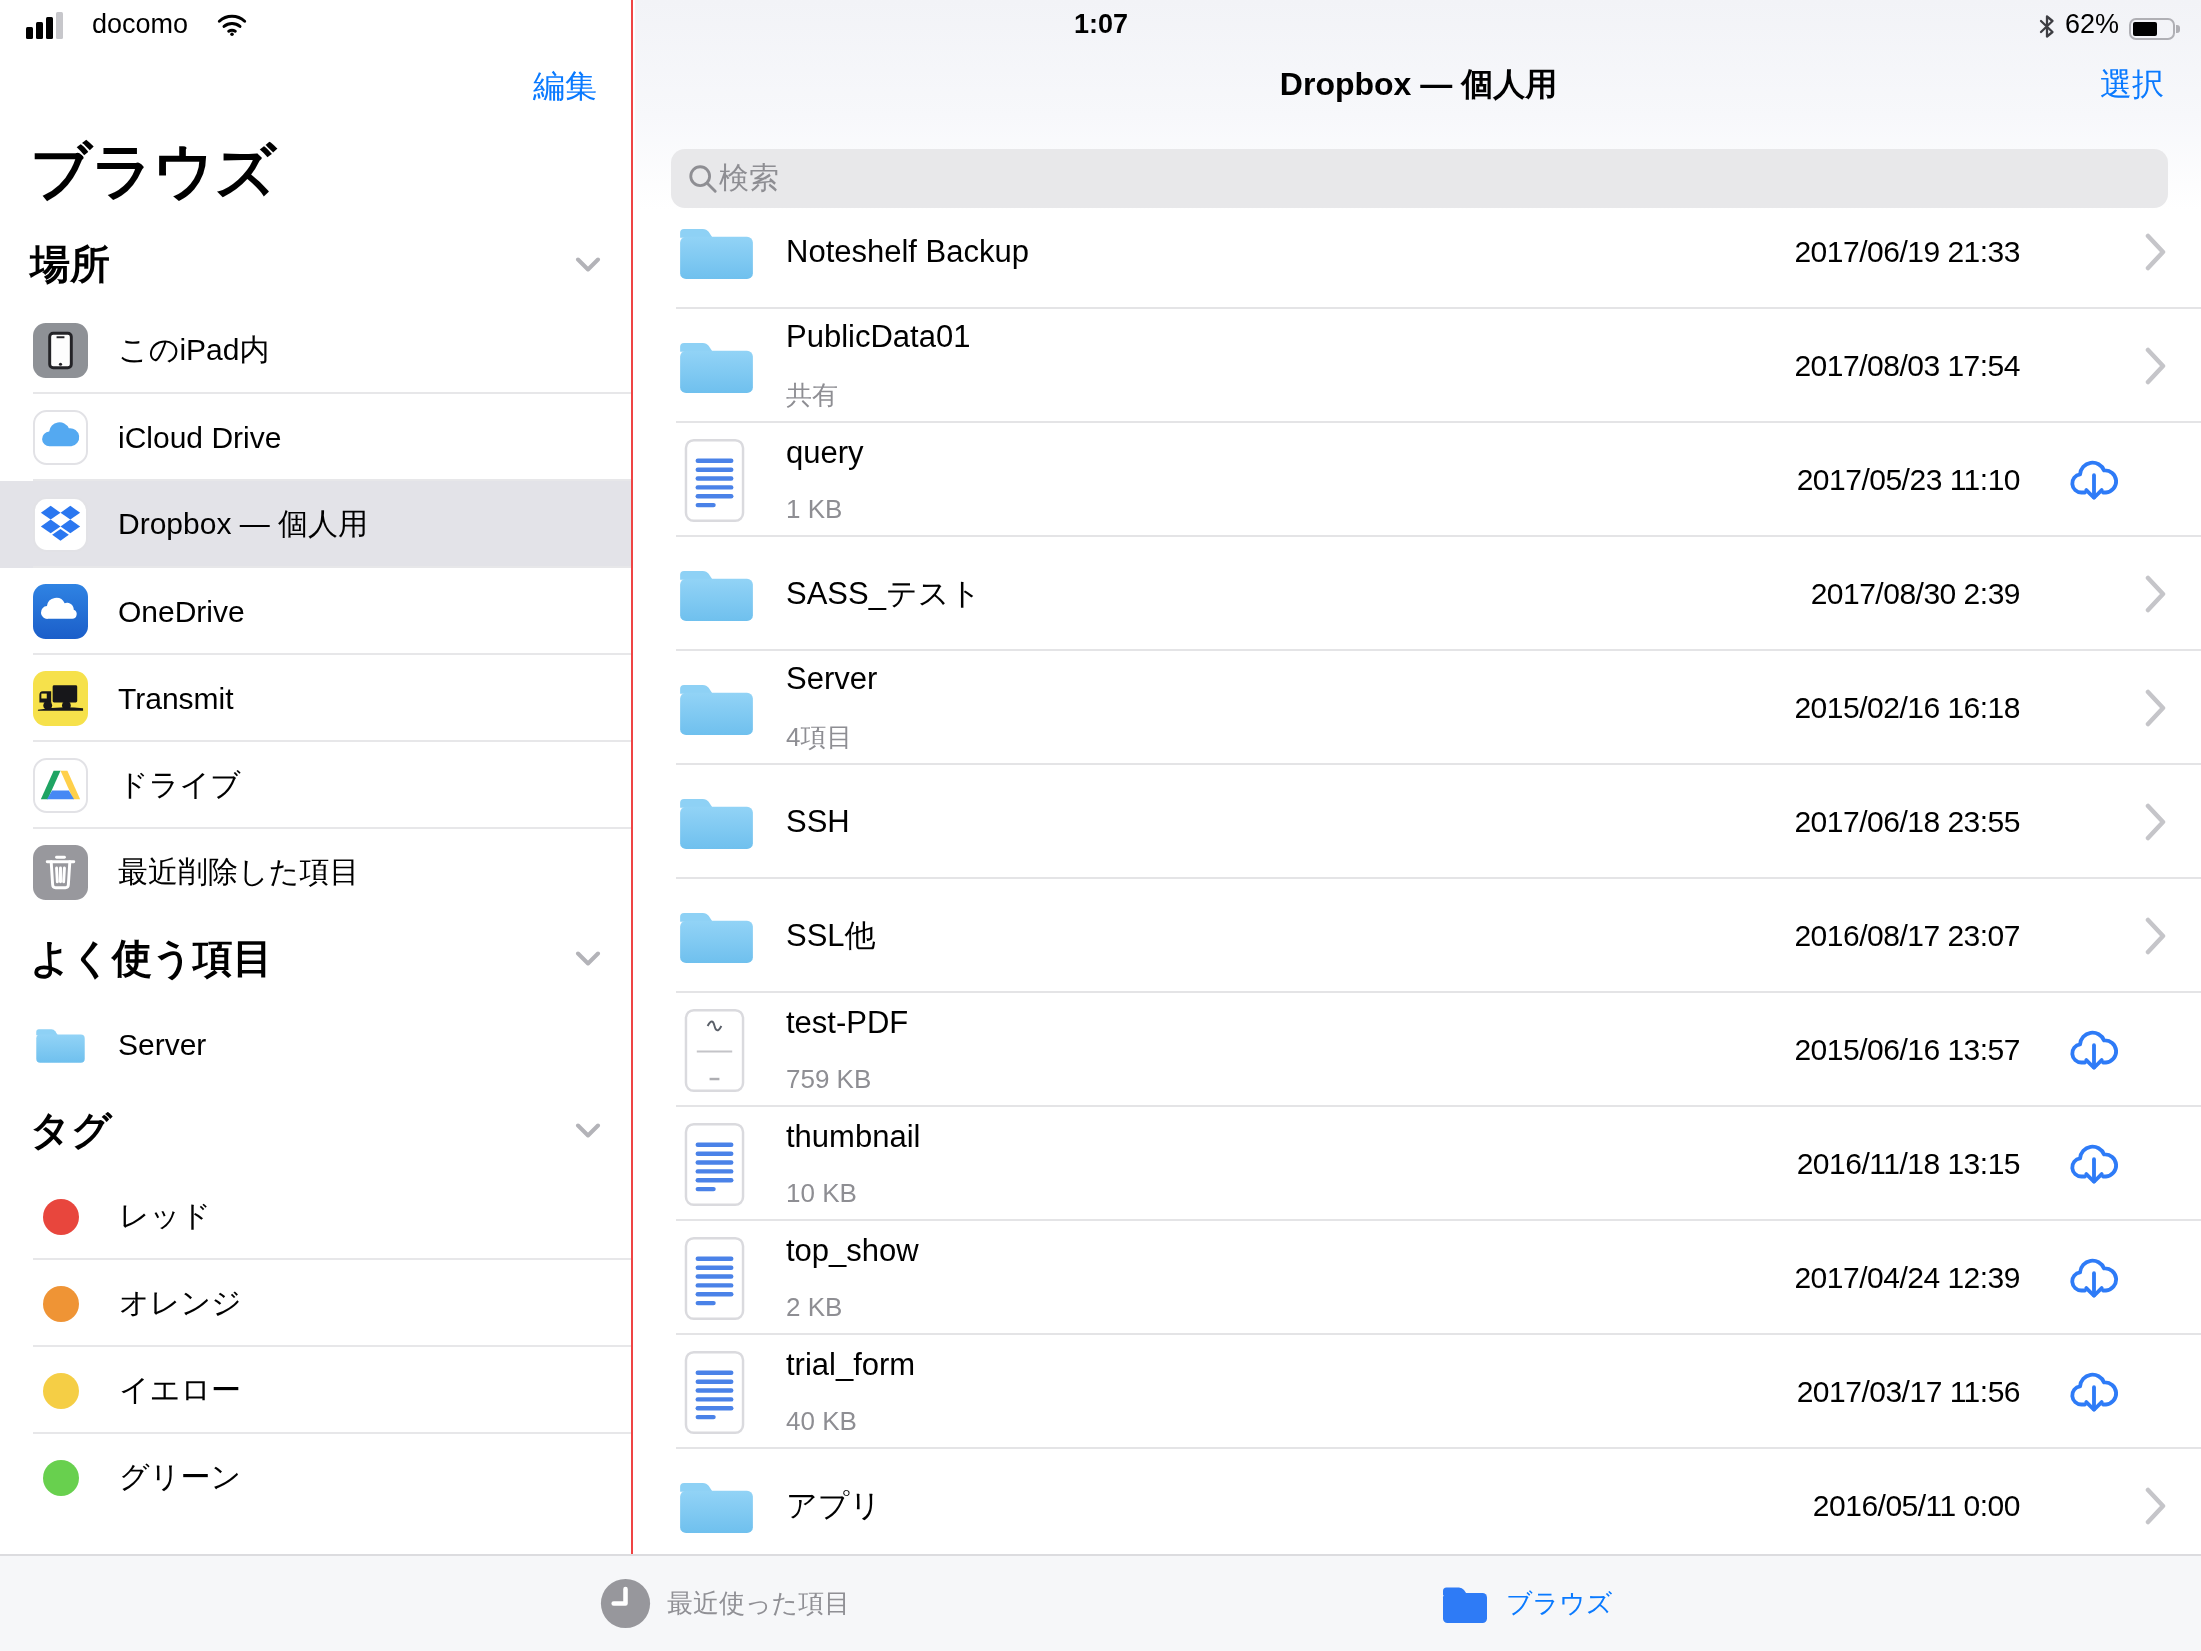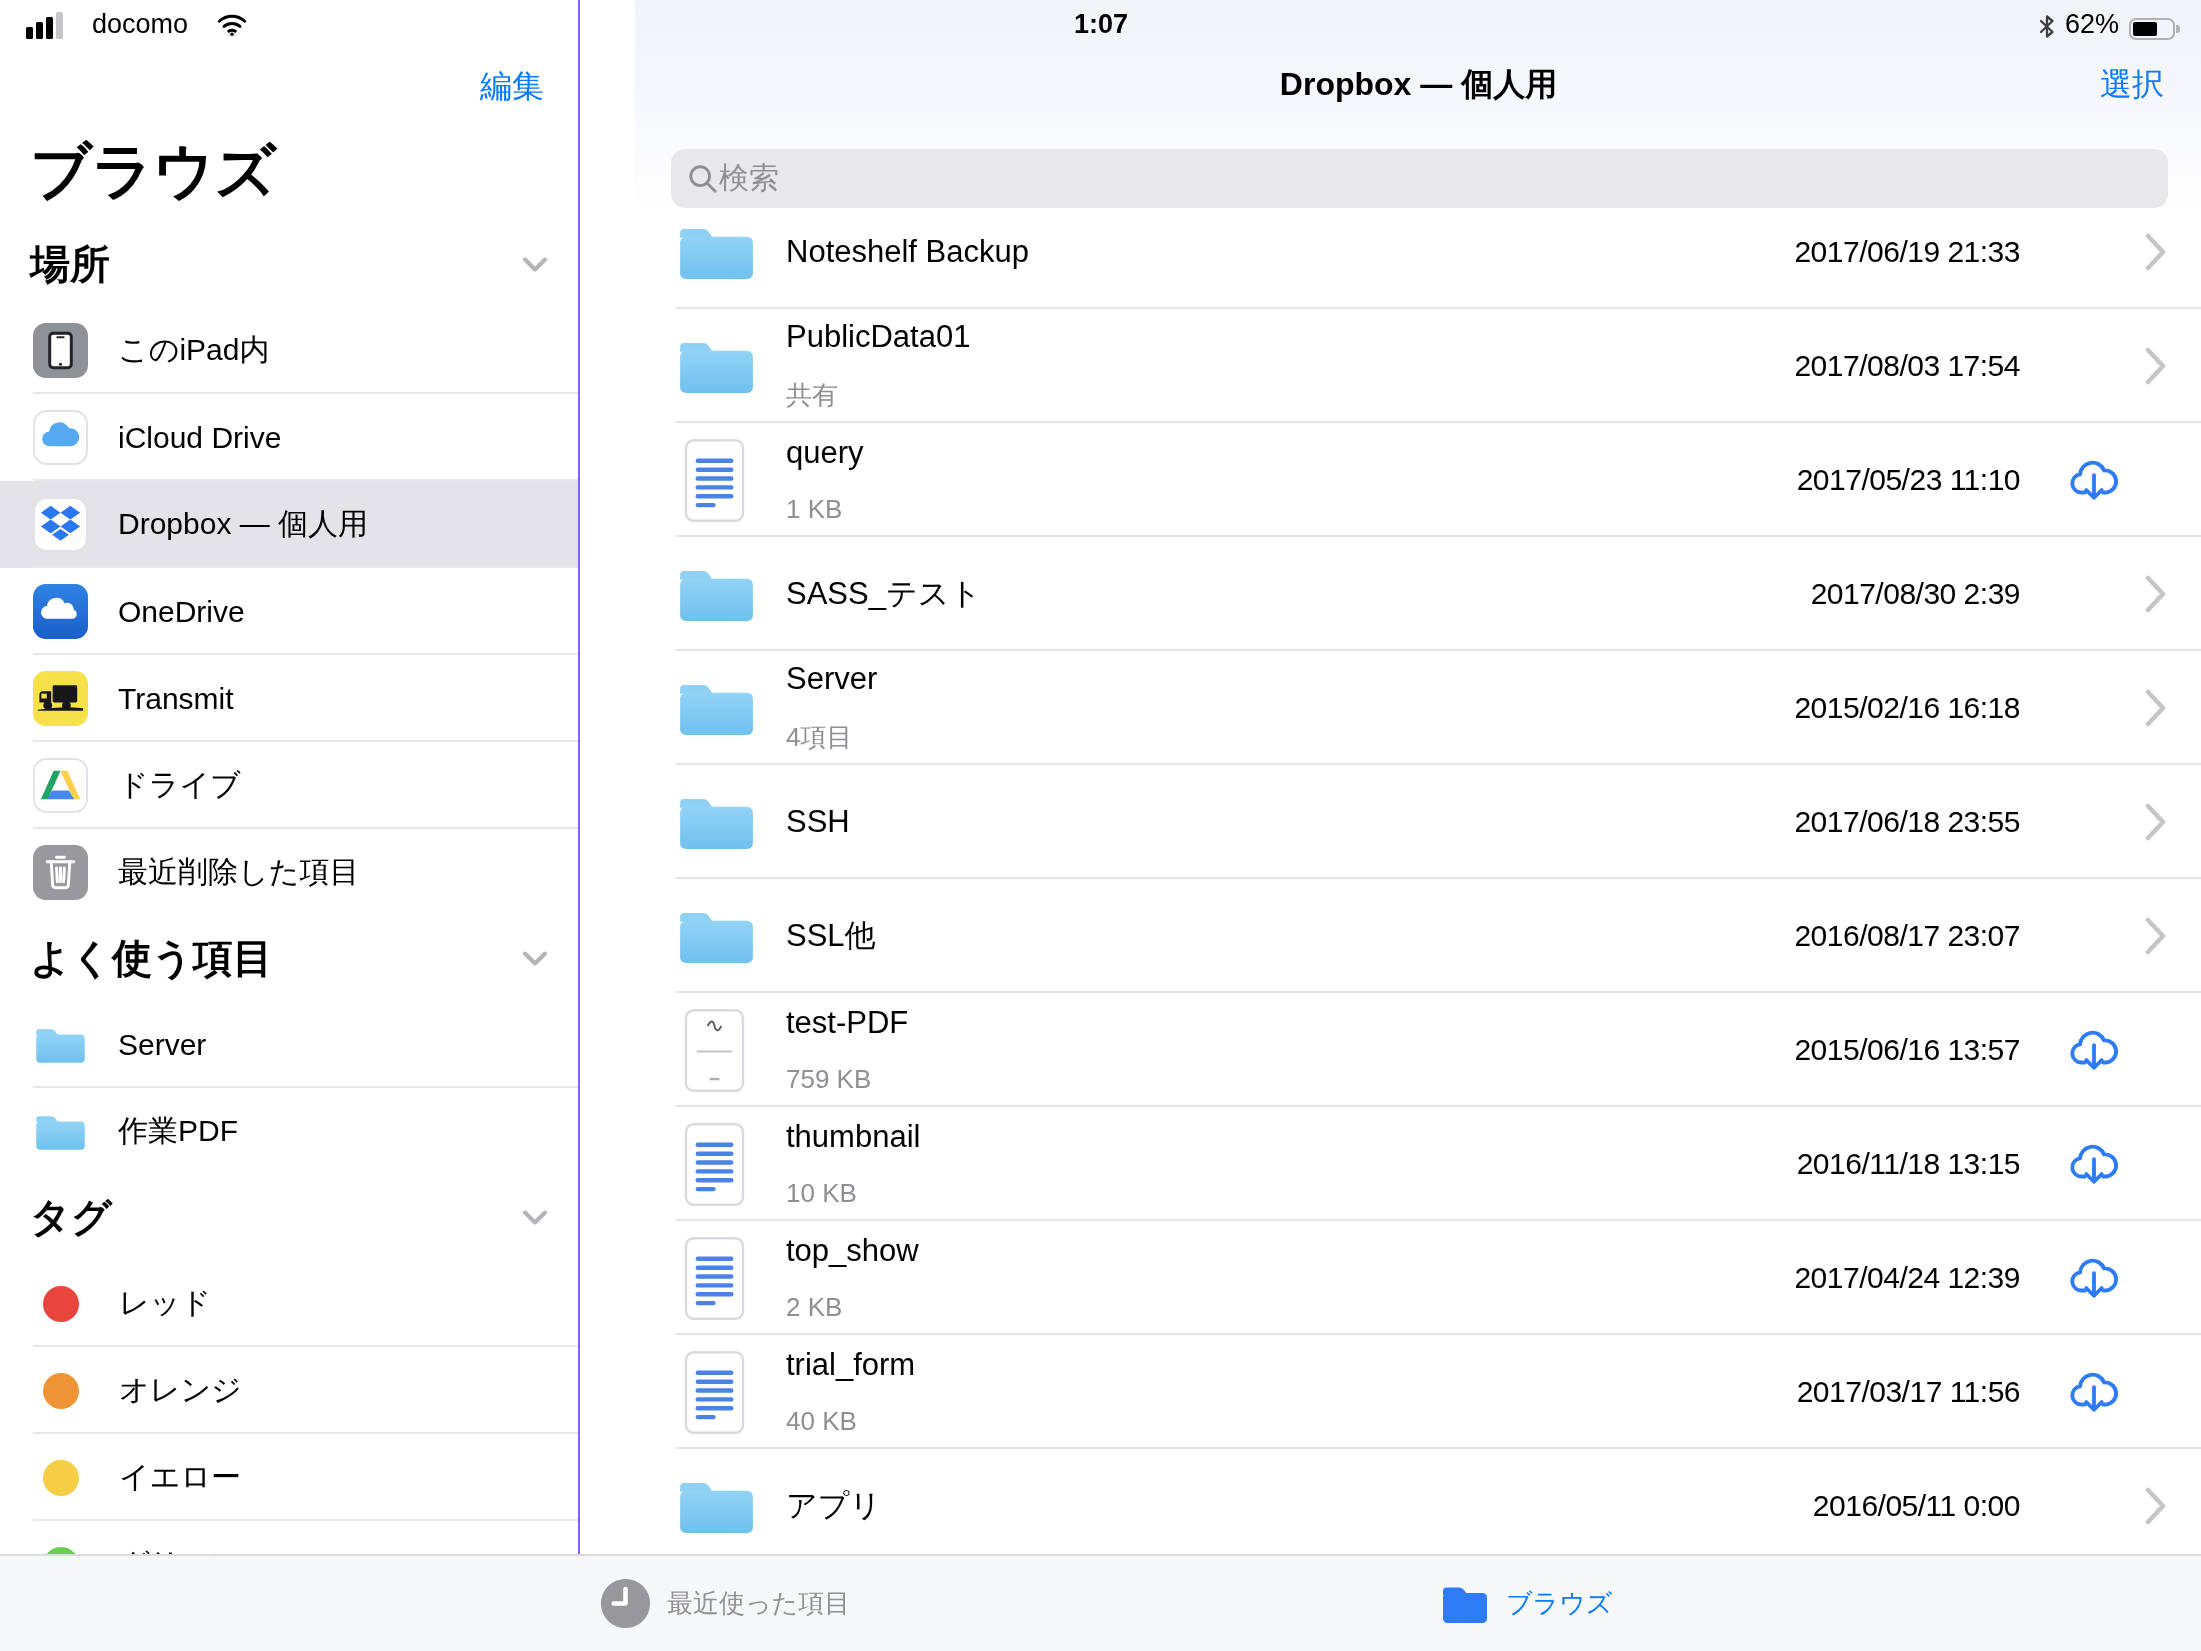--- a/index.html
+++ b/index.html
@@ -14,22 +14,22 @@
   .sig i:nth-child(1){height:12px}.sig i:nth-child(2){height:17px}
   .sig i:nth-child(3){height:22px}.sig i:nth-child(4){height:27px;background:#c7c7cb;}
   .carrier{font-size:27px;}
   .st-time{position:absolute;left:50%;transform:translateX(-50%);top:9px;font-size:27px;font-weight:600;}
   .st-right{position:absolute;right:27px;top:9px;display:flex;align-items:flex-end;gap:10px;font-size:27px;}
   .batt{width:46px;height:22px;border:2px solid #b0b0b5;border-radius:7px;padding:2px;box-sizing:border-box;position:relative;}
   .batt b{display:block;height:100%;width:62%;background:#000;border-radius:2px;}
   .batt:after{content:"";position:absolute;right:-7px;top:5px;width:4px;height:8px;background:#b0b0b5;border-radius:0 3px 3px 0;}
 
   
-  .sidebar{position:absolute;left:0;top:0;width:580px;height:1554px;background:#fff;
-           border-right:2px solid #8b5cf6;box-sizing:border-box;overflow:hidden;z-index:5;}
+  .sidebar{position:absolute;left:0;top:0;width:633px;height:1554px;background:#fff;
+           border-right:2px solid #ef4444;box-sizing:border-box;overflow:hidden;z-index:5;}
   .edit-btn{position:absolute;top:65px;right:34px;font-size:32px;background:none;border:none;padding:0;cursor:pointer;}
   .side-title{position:absolute;top:131px;left:30px;font-size:61px;font-weight:700;letter-spacing:-1px;margin:0;}
   .side-sections{position:absolute;top:222px;left:0;right:0;}
   .sec-head{height:85px;display:flex;align-items:center;justify-content:space-between;padding:0 30px;}
   .sec-label{font-size:40px;font-weight:700;}
   .s-item{height:87px;display:flex;align-items:center;gap:30px;padding-left:33px;position:relative;}
   .s-item:not(:last-child):after{content:"";position:absolute;left:33px;right:0;bottom:0;height:2px;background:#e7e7e9;}
   .s-item.selected{background:#e3e3e8;}
   .s-label{font-size:30px;text-align:right;}
   .tag-dot{width:36px;height:36px;border-radius:50%;flex:none;margin:0 10px;}
@@ -235,35 +235,20 @@
                       <stop offset="0" stop-color="#92d3f6"></stop>
                       <stop offset="1" stop-color="#6fc0ee"></stop>
                     </linearGradient>
                   </defs>
                   <path d="M5 15 v-5 q0-4 4-4 h19 q4 0 6 3 l4 6z" fill="#8ed1f5"></path>
                   <rect x="5" y="14" width="74" height="43" rx="6" fill="url(#fgr)"></rect>
                 </svg>
               </span>
               <span class="s-label">Server</span>
             </div>
-            <div class="s-item">
-              <span class="s-ic">
-                <svg viewBox="0 0 84 60" width="55" height="40">
-                  <defs>
-                    <linearGradient id="fgr" x1="0" y1="0" x2="0" y2="1">
-                      <stop offset="0" stop-color="#92d3f6"></stop>
-                      <stop offset="1" stop-color="#6fc0ee"></stop>
-                    </linearGradient>
-                  </defs>
-                  <path d="M5 15 v-5 q0-4 4-4 h19 q4 0 6 3 l4 6z" fill="#8ed1f5"></path>
-                  <rect x="5" y="14" width="74" height="43" rx="6" fill="url(#fgr)"></rect>
-                </svg>
-              </span>
-              <span class="s-label">作業PDF</span>
-            </div>
           </div>
         </div>
         <div>
           <div class="sec-head">
             <span class="sec-label">タグ</span>
             <span>
               <svg viewBox="0 0 26 16" width="26" height="16" fill="none" stroke="#b3b3b8" stroke-width="4" stroke-linecap="round" stroke-linejoin="round">
                 <polyline points="3,2.5 13,12.5 23,2.5"></polyline>
               </svg>
             </span>

